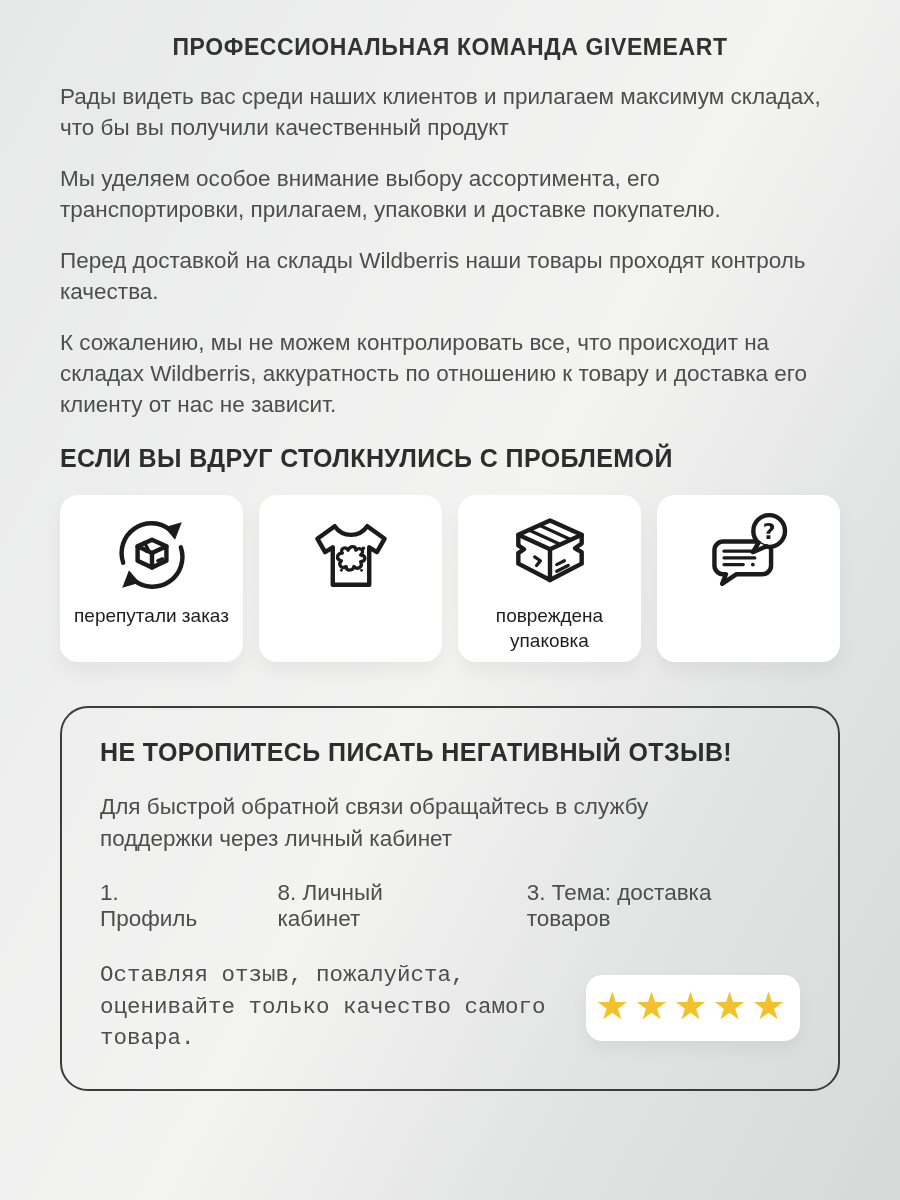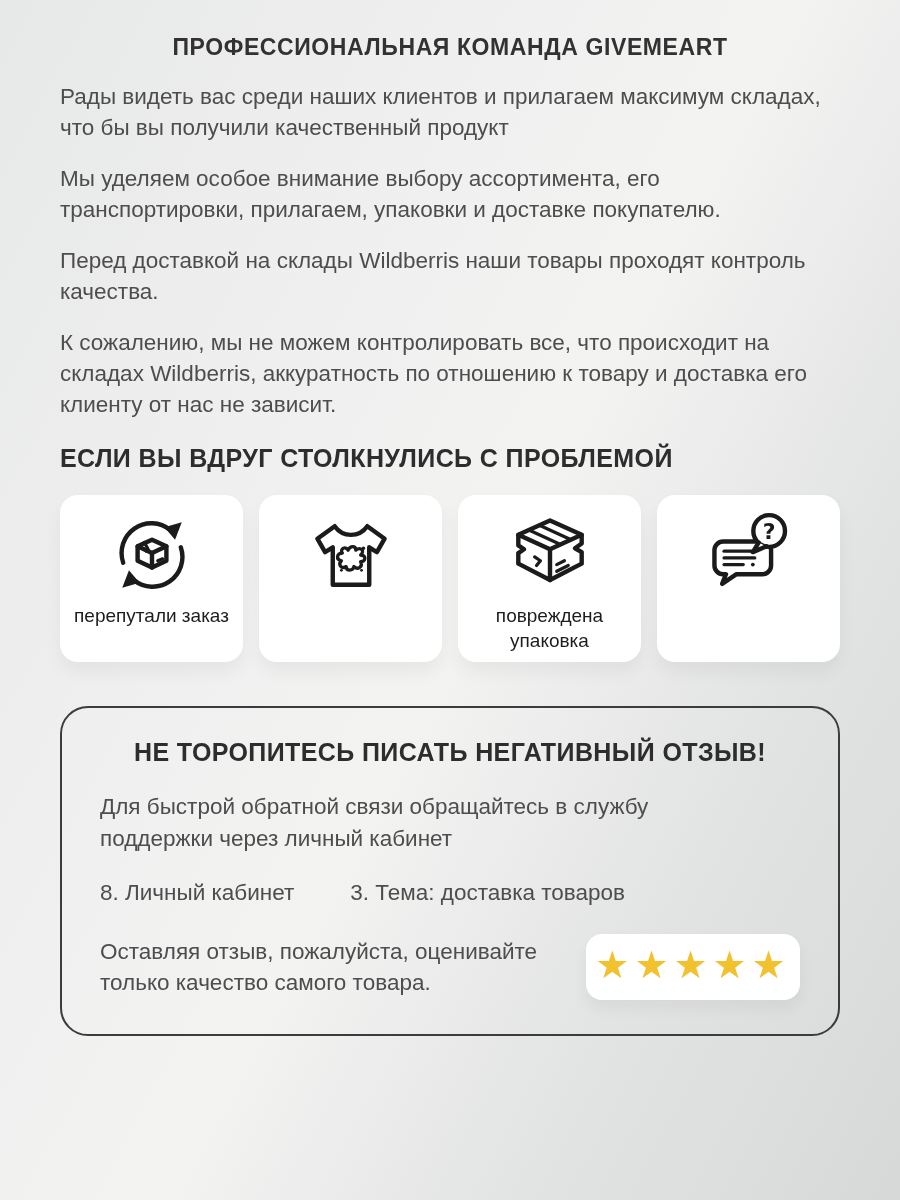--- a/index.html
+++ b/index.html
@@ -59,21 +59,20 @@
   }
   .notice{
     margin-top:44px;
     border:2px solid #3c3c3c;
     border-radius:28px;
     padding:30px 38px 34px;
     box-sizing:border-box;
   }
   .notice-heading{
     margin:0;
-    text-align:center;
     font-size:25px;font-weight:700;letter-spacing:.4px;
     color:#2d2d2d;
   }
   .notice-body{
     margin:24px 0 0;
     font-size:22.5px;line-height:1.4;
     color:#4d4d4d;
     max-width:620px;
   }
   .steps{
@@ -83,20 +82,21 @@
   }
   .bottom-row{
     margin-top:28px;
     display:flex;align-items:center;justify-content:space-between;
   }
   .note{
     margin:0;
     font-size:22.5px;line-height:1.4;
     color:#4d4d4d;
     max-width:480px;
+    font-family:Liberation Mono, monospace;
   }
   .rating{
     background:#ffffff;
     border-radius:16px;
     width:214px;height:66px;
     display:flex;align-items:center;justify-content:center;
     box-shadow:0 8px 16px rgba(0,0,0,.05);
   }
   .stars{
     font-family:"DejaVu Sans",sans-serif;
@@ -182,20 +182,21 @@
           <text x="71" y="33" text-anchor="middle" font-size="23" font-weight="bold" fill="#1b1b1b" font-family="'DejaVu Sans',sans-serif">?</text>
         </svg>
       </div>
 
     </div>
 
     <div class="notice">
       <h2 class="notice-heading">НЕ ТОРОПИТЕСЬ ПИСАТЬ НЕГАТИВНЫЙ ОТЗЫВ!</h2>
       <p class="notice-body">Для быстрой обратной связи обращайтесь в службу поддержки через личный кабинет</p>
       <div class="steps">
+        <span>1.  Профиль</span>
         <span>8.  Личный кабинет</span>
         <span>3.  Тема: доставка товаров</span>
       </div>
       <div class="bottom-row">
         <p class="note">Оставляя отзыв, пожалуйста, оценивайте только качество самого товара.</p>
         <div class="rating">
           <span class="stars">★★★★★</span>
         </div>
       </div>
     </div>

